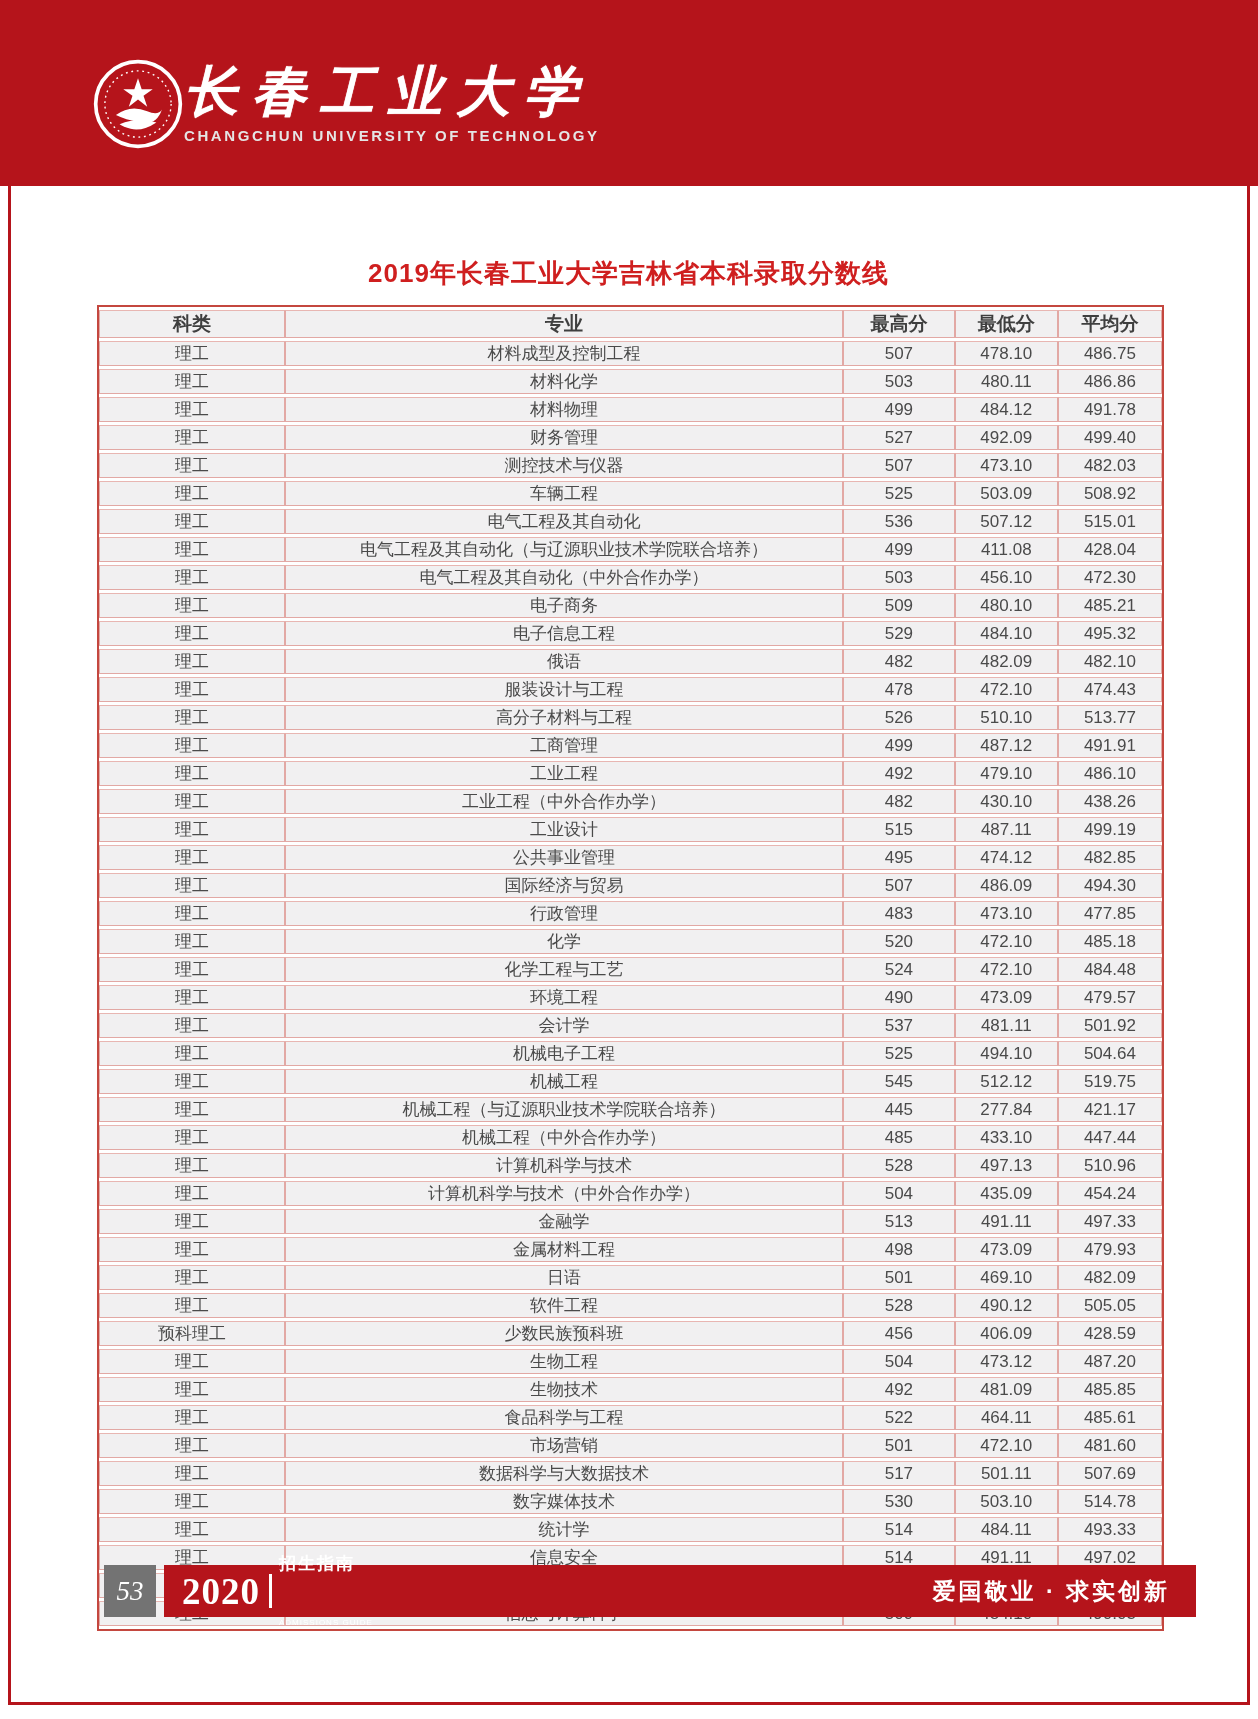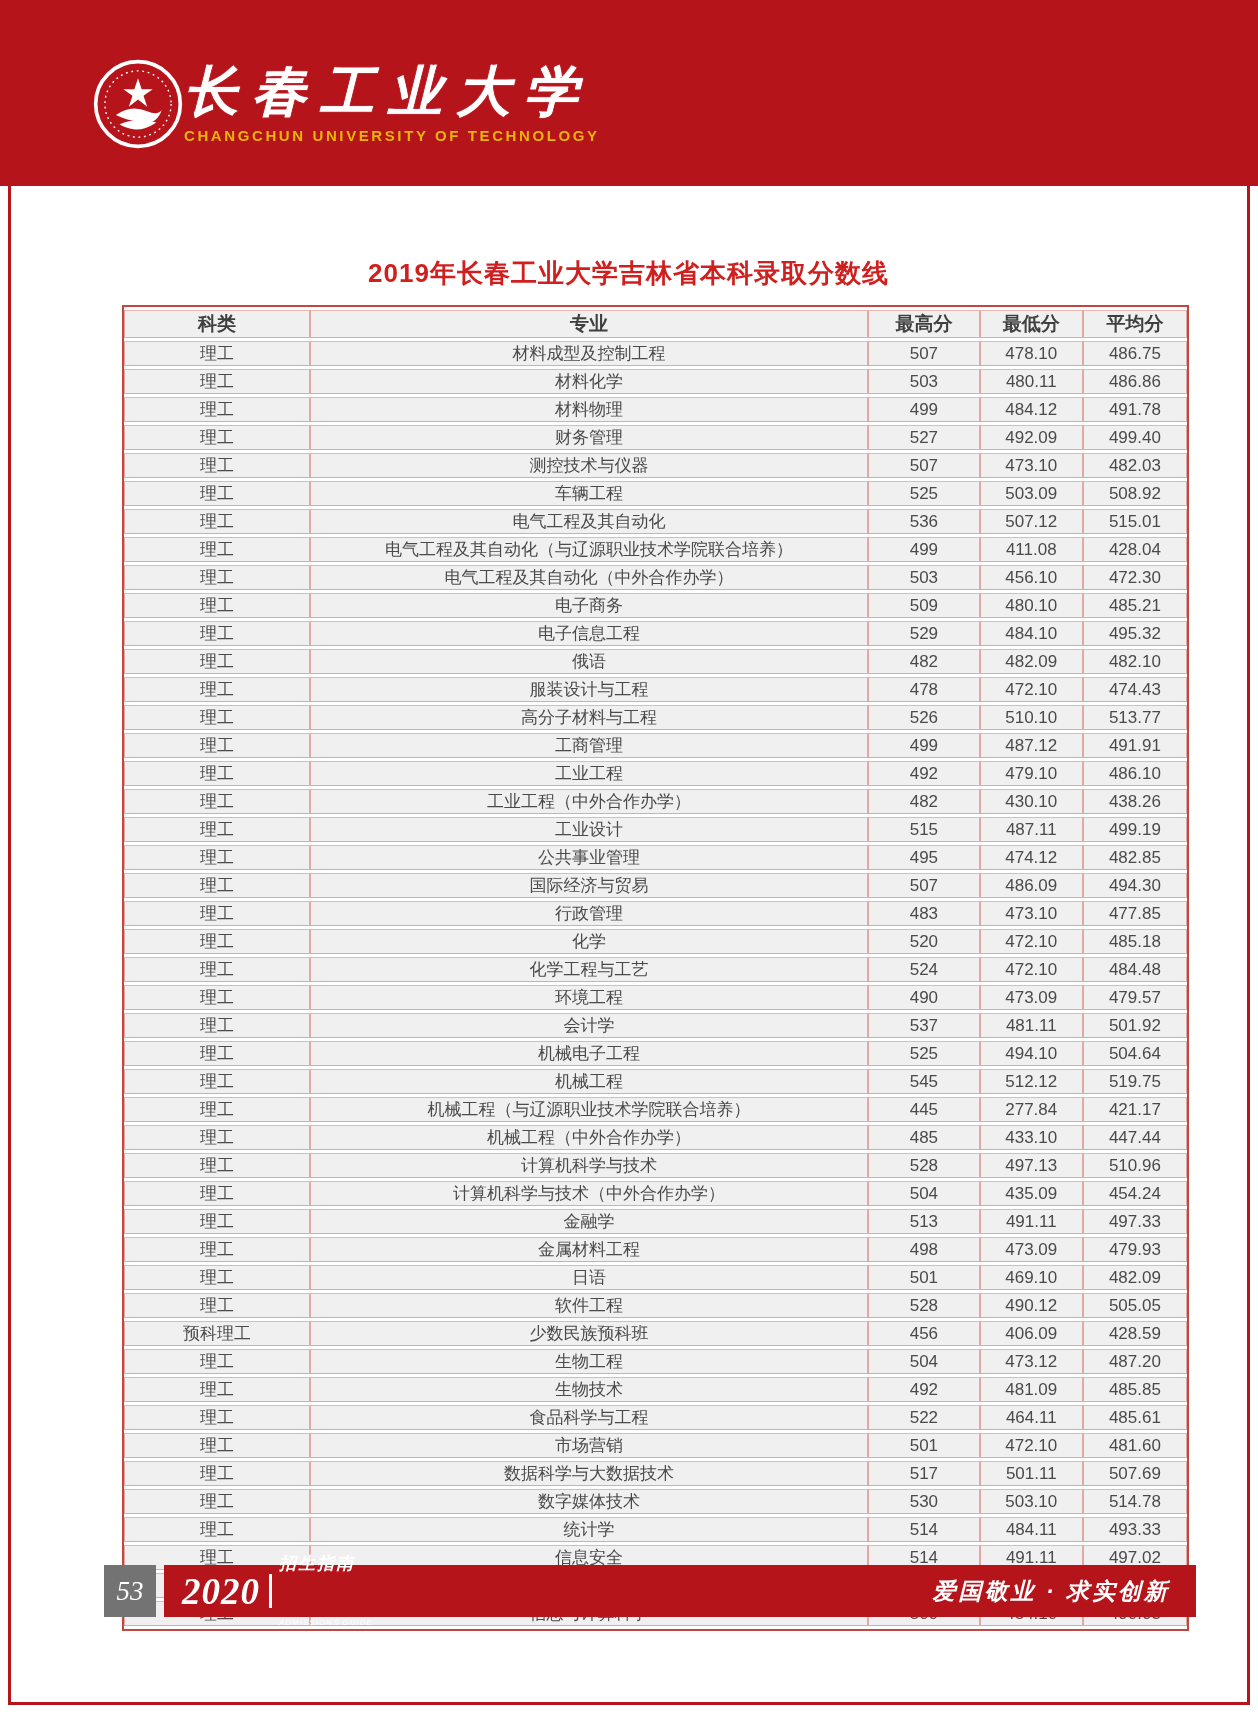--- a/index.html
+++ b/index.html
@@ -27,36 +27,35 @@
   }
   .seal{width:92px;height:92px;flex:0 0 auto;}
   .names{display:flex;flex-direction:column;}
   .uni-zh{
     color:#ffffff;font-size:54px;font-weight:bold;font-style:italic;
     letter-spacing:14px;line-height:1.05;
     font-family:"Liberation Serif","DejaVu Serif",serif;
     text-shadow:0 0 1px #fff;
   }
   .uni-en{
-    color:#eab308;font-size:15px;letter-spacing:2.6px;margin-top:6px;
+    color:#e5e5e5;font-size:15px;letter-spacing:2.6px;margin-top:6px;
     font-weight:bold;
   }
   
   .title{
     position:absolute;left:97px;width:1063px;top:256px;
     margin:0;text-align:center;
     font-size:26px;font-weight:bold;color:#cf1f1f;
     letter-spacing:1px;
   }
   
   .table-wrap{
     position:absolute;left:97px;top:305px;width:1063px;
     border:2px solid #c4473f;
     background:#ffffff;
-    margin-left:25px;
   }
   table.scores{
     width:100%;
     border-collapse:separate;border-spacing:0 3px;
     table-layout:fixed;
   }
   table.scores col.c-cat{width:17.5%;}
   table.scores col.c-major{width:52.5%;}
   table.scores col.c-max{width:10.5%;}
   table.scores col.c-min{width:9.7%;}
@@ -81,21 +80,21 @@
     position:absolute;left:104px;top:1565px;width:52px;height:52px;
     background:#737373;color:#ffffff;
     font-family:"Liberation Serif","DejaVu Serif",serif;
     font-style:italic;font-size:27px;
     display:flex;align-items:center;justify-content:center;
   }
   .footer-bar{
     position:absolute;left:164px;top:1565px;width:1032px;height:52px;
     background:#b5141b;color:#ffffff;
     display:flex;align-items:center;justify-content:space-between;
-    padding:0 26px 0 18px;box-sizing:border-box;font-style:italic;
+    padding:0 26px 0 18px;box-sizing:border-box;
   }
   .guide{display:flex;align-items:center;}
   .guide-year{
     font-family:"Liberation Serif","DejaVu Serif",serif;
     font-weight:bold;font-size:37px;line-height:1;letter-spacing:1px;
   }
   .guide-sep{
     width:3px;height:34px;background:#ffffff;margin:0 7px 0 9px;
   }
   .guide-stack{display:flex;flex-direction:column;justify-content:center;gap:42px;}

